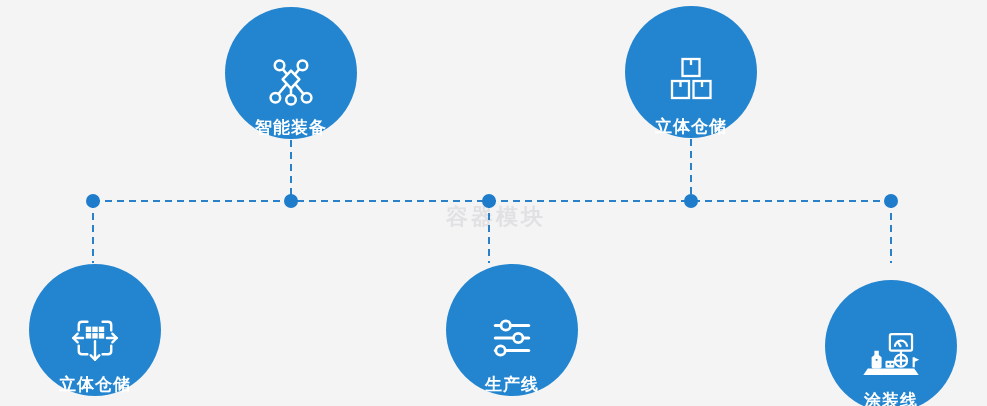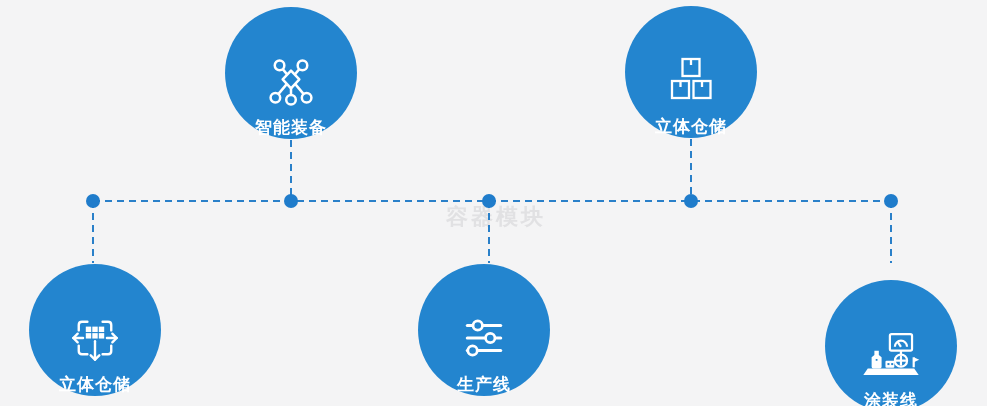--- a/index.html
+++ b/index.html
@@ -60,21 +60,21 @@
     margin-top: 9px;
     color: var(--label-white);
     font-size: 17px;
     font-weight: bold;
     letter-spacing: 1px;
     white-space: nowrap;
   }
   .node-smart-equipment   { left: 225px; top: 7px; }
   .node-warehouse         { left: 625px; top: 6px; }
   .node-logistics-sorting { left: 29px;  top: 264px; }
-  .node-production-line   { left: 418px; top: 264px; }
+  .node-production-line   { left: 446px; top: 264px; }
   .node-painting-line     { left: 825px; top: 280px; }
 </style>
 </head>
 <body>
 
 <div class="stage">
 
   <div class="watermark">容器模块</div>
 
   <svg class="connector-layer" width="987" height="406" viewBox="0 0 987 406" xmlns="http://www.w3.org/2000/svg">

